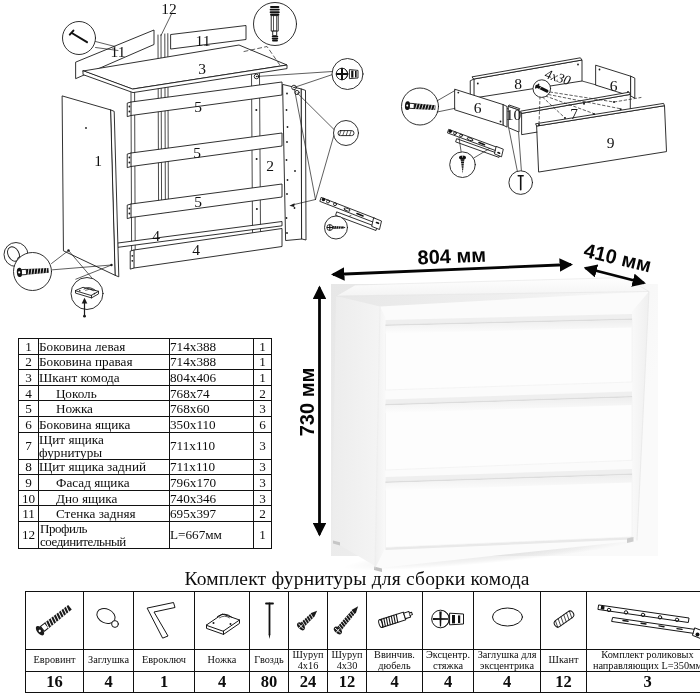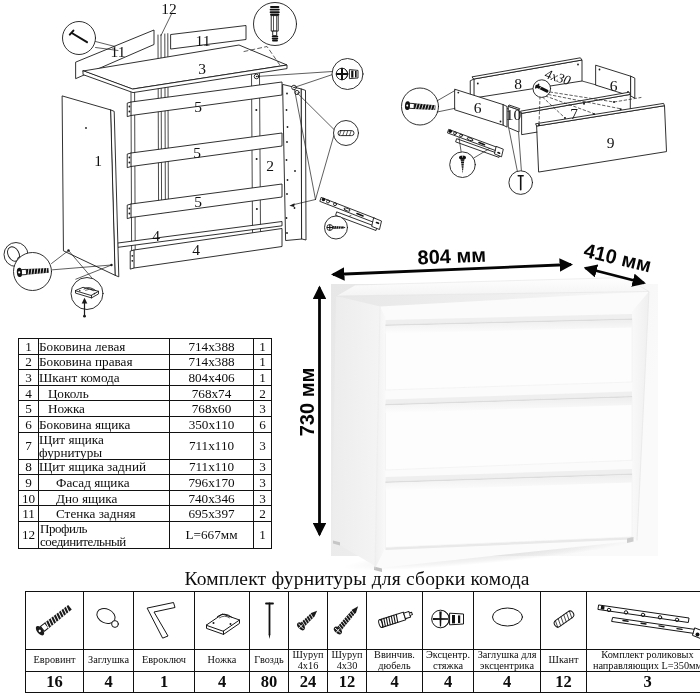--- a/index.html
+++ b/index.html
@@ -6,23 +6,23 @@
   body{width:700px;height:700px;background:#ffffff;position:relative;overflow:hidden;
        font-family:"Liberation Serif",serif;-webkit-font-smoothing:antialiased;}
   svg.overlay{position:absolute;left:0;top:0;}
   table{border-collapse:collapse;table-layout:fixed;}
   td{border:1px solid #111;overflow:hidden;}
   .parts{position:absolute;left:18px;top:338px;width:253px;}
   .parts td{height:14.6px;font-size:13.2px;line-height:13px;color:#0d0d0d;padding:0;}
   .pt-num{text-align:center;}
   .pt-name{text-align:left;padding-left:5px;}
   .pt-name.indent1{padding-left:17px;}
-  .pt-name.indent2{padding-left:9px;}
+  .pt-name.indent2{padding-left:17px;}
   .pt-name.longname{font-size:13px;letter-spacing:-0.45px;padding-left:1px;}
-  .pt-size{text-align:center;}
+  .pt-size{}
   .pt-qty{text-align:center;}
   .heading{position:absolute;left:7px;top:568px;width:700px;text-align:center;
            font-size:19.5px;color:#0d0d0d;letter-spacing:0.2px;}
   .hw{position:absolute;left:25px;top:591px;width:684px;}
   .hw td{text-align:center;vertical-align:middle;color:#0d0d0d;}
   .hw-r1 td{height:57px;padding:0;}
   .hw-r1 svg{display:block;margin:0 auto;}
   .hw-r2 td{height:21px;font-size:10.3px;line-height:10.3px;white-space:pre-line;padding:0 1px;}
   .hw-r3 td{height:20px;font-size:16.5px;padding:0;font-weight:bold;}
 </style>

